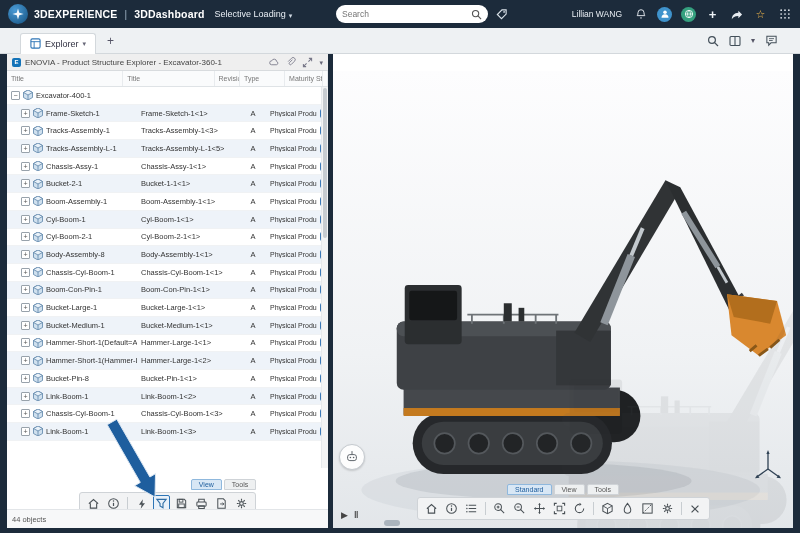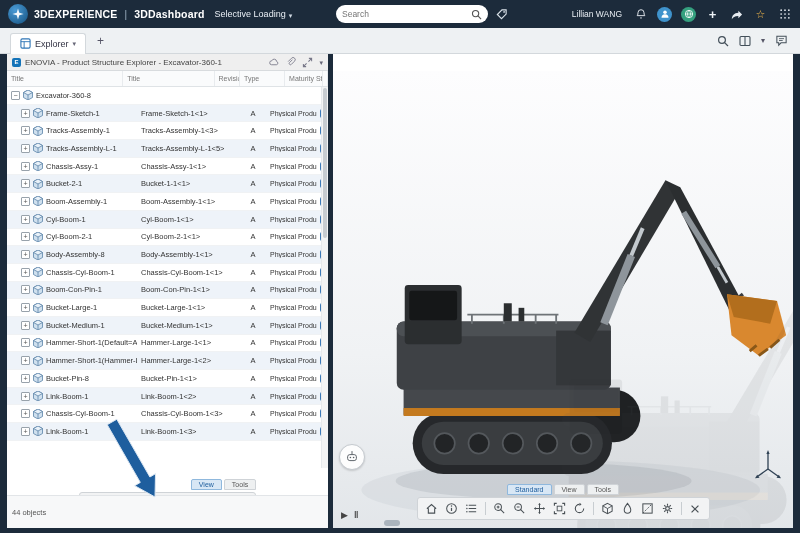--- a/index.html
+++ b/index.html
@@ -18,21 +18,21 @@
   .search-input{flex:1;border:none;outline:none;font-size:8.5px;color:#333;background:transparent;min-width:0}
   .top-right{margin-left:auto;display:flex;align-items:center;gap:9px}
   .user{font-size:8.5px;color:#e8eef4;margin-right:2px}
   .tbicon{width:15px;height:15px;display:flex;align-items:center;justify-content:center}
   .avatar{width:15px;height:15px;border-radius:50%;background:#3f93cc;display:flex;align-items:center;justify-content:center}
   .globe{width:15px;height:15px;border-radius:50%;background:#35a07f;display:flex;align-items:center;justify-content:center}
   .plus-glyph{font-size:13px;color:#eef3f7;line-height:1;font-weight:bold}
   .star-glyph{font-size:11px;color:#f0b64a;line-height:1}
 
   
-  .tabbar{height:26px;background:#eef1f3;border-bottom:1px solid #d3d8dc;display:flex;align-items:center;padding:0 10px;gap:6px}
+  .tabbar{height:26px;background:#eef1f3;border-bottom:1px solid #d3d8dc;display:flex;align-items:center;padding:0 20px;gap:6px}
   .tab{display:flex;align-items:center;gap:4px;background:#fff;border:1px solid #d3d8dc;border-bottom:none;border-radius:3px 3px 0 0;height:21px;margin-top:5px;padding:0 9px;font-size:9px;color:#334}
   .addtab{font-size:12px;color:#556;padding:0 5px;cursor:default}
   .tab-right{margin-left:auto;display:flex;align-items:center;gap:10px;padding-right:2px}
   .tab-right .caret{color:#556;font-size:8px}
 
   
   .content{position:absolute;top:54px;left:7px;right:7px;bottom:5px;display:flex;gap:5px}
   .panel{background:#fff;position:relative;overflow:hidden}
   .panel-left{width:321px;flex:none}
   .panel-right{flex:1}
@@ -67,21 +67,21 @@
   .pfooter{position:absolute;left:0;right:0;bottom:13px;display:flex;flex-direction:column;align-items:center;gap:2px;z-index:5}
   .panel-right .pfooter{bottom:8px}
   .footer-tabs{display:flex;gap:2px}
   .panel-left .footer-tabs{transform:translateX(56px)}
   .ftab{font-size:7px;padding:1px 7px;border:1px solid #cfd3d7;background:#eef0f1;color:#555;border-radius:2px 2px 0 0}
   .ftab.active{background:#d8e7f5;border-color:#8fb8dd;color:#1c5c9c}
   .ptoolbar{background:#f2f3f4;border:1px solid #cfd3d7;border-radius:3px;display:flex;gap:3px;padding:2px 5px;align-items:center}
   .tbtn{width:17px;height:17px;display:flex;align-items:center;justify-content:center;border-radius:2px}
   .tbtn.highlighted{border:1.5px solid #2e75b6;background:#e9f1f9}
   .tsep{width:1px;height:13px;background:#c8cdd1;margin:0 2px}
-  .pstatus{position:absolute;bottom:0;left:0;right:0;height:13px;border-top:1px solid #e2e5e8;background:#f7f8f9;font-size:7.5px;color:#555;display:flex;align-items:center;padding:16px 5px;z-index:6}
+  .pstatus{position:absolute;bottom:0;left:0;right:0;height:13px;border-top:1px solid #e2e5e8;background:#f7f8f9;font-size:7.5px;color:#555;display:flex;align-items:center;padding:9px 5px;z-index:6}
 
   
   .viewport{position:absolute;top:17px;left:0;right:0;bottom:0;overflow:hidden}
   .viewport svg.scene{position:absolute;inset:0}
   .playbar{position:absolute;left:8px;bottom:8px;display:flex;gap:6px;align-items:center;z-index:6;font-size:9px;color:#444}
   .assistant{position:absolute;left:6px;bottom:58px;width:26px;height:26px;border-radius:50%;background:#fdfdfd;border:1px solid #c5cacf;box-shadow:0 1px 2px rgba(0,0,0,.15);display:flex;align-items:center;justify-content:center;z-index:6}
   .axes{position:absolute;right:10px;bottom:44px;z-index:6}
 
   
   .overlay{position:absolute;top:0;left:0;pointer-events:none;z-index:40}
@@ -241,21 +241,21 @@
       <div class="trow root">
         <div class="cell c-t1">
           <span class="expander">−</span>
           <span class="cube">
             <svg width="10" height="10" viewBox="0 0 10 10">
                 <path d="M5 0 9.5 2.5 9.5 7.5 5 10 .5 7.5 .5 2.5Z" fill="#cfe0ee" stroke="#5b83a8" stroke-width=".8"></path>
                 <path d="M5 0 9.5 2.5 5 5 .5 2.5Z" fill="#e8f1f8" stroke="#5b83a8" stroke-width=".8"></path>
                 <path d="M5 5V10" stroke="#5b83a8" stroke-width=".8"></path>
               </svg>
           </span>
-          <span>Excavator-360-8</span>
+          <span>Excavator-400-1</span>
         </div>
         <div class="cell c-t2"></div>
           <div class="cell c-rev"></div>
           <div class="cell c-type"></div>
           <div class="cell c-state"></div>
           <div class="cell c-cad"></div>
       </div>
 
     <div class="trow alt">
     <div class="cell c-t1">

